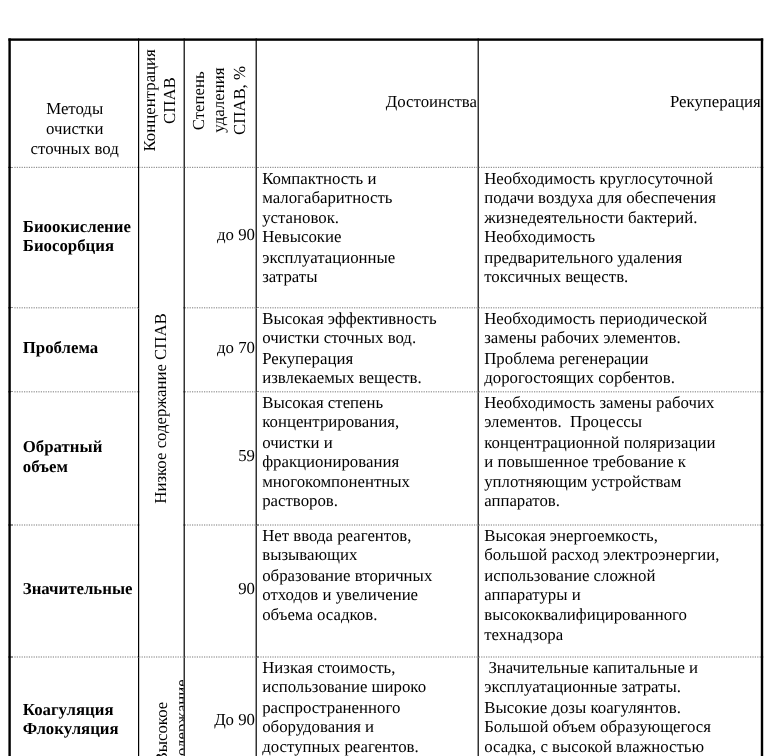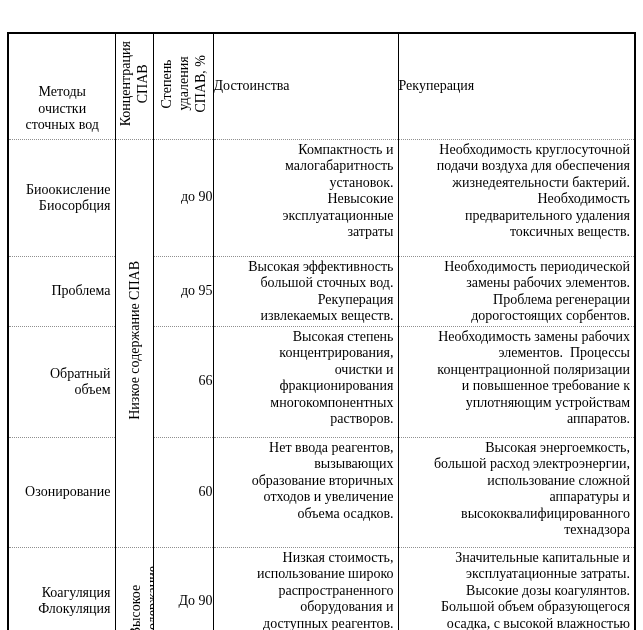--- a/index.html
+++ b/index.html
@@ -35,27 +35,27 @@
     border-bottom: 1px dotted #8f8f8f;
     padding: 0;
     font-weight: normal;
     font-size: 14px;
     line-height: 16.5px;
     overflow: hidden;
     vertical-align: top;
   }
   .cell-text {
     white-space: pre-line;
-    text-align: right;
+    text-align: left;
     padding: 2px 4px 1px 5px;
   }
   
   th.methods-th { vertical-align: bottom; text-align: center; }
   th.methods-th .cell-text { text-align: center; padding-bottom: 5px; }
-  th.center-th { vertical-align: middle; text-align: left; }
+  th.center-th { vertical-align: middle; text-align: right; }
   
   .vert {
     display: inline-block;
     writing-mode: vertical-rl;
     transform: rotate(180deg);
     white-space: pre-line;
     line-height: 17px;
   }
   th.vert-th, td.vert-td {
     vertical-align: middle;
@@ -69,21 +69,21 @@
   td.high-conc .clip {
     width: 37px;
     height: 106px;
     overflow: hidden;
     display: flex;
     align-items: center;
   }
   td.high-conc .vert { margin-left: 11px; }
   
   td.method-cell { vertical-align: middle; }
-  td.method-cell .cell-text { padding-left: 10px; }
+  td.method-cell .cell-text { padding-left: 10px; font-weight: bold; }
   td.removal-cell { vertical-align: middle; text-align: right; }
 </style>
 </head>
 <body>
 
 <div class="page">
   <div class="table-wrap">
     <table class="main">
       <colgroup>
         <col style="width:107px">
@@ -144,43 +144,43 @@
 предварительного удаления
 токсичных веществ.</div>
         </td>
       </tr>
 
       <tr style="height:68px">
         <td class="method-cell">
           <div class="cell-text">Проблема</div>
         </td>
         <td class="removal-cell">
-          <span>до 95</span>
+          <span>до 70</span>
         </td>
         <td>
           <div class="cell-text">Высокая эффективность
-большой сточных вод.
+очистки сточных вод.
 Рекуперация
 извлекаемых веществ.</div>
         </td>
         <td>
           <div class="cell-text">Необходимость периодической
 замены рабочих элементов.
 Проблема регенерации
 дорогостоящих сорбентов.</div>
         </td>
       </tr>
 
       <tr style="height:111px">
         <td class="method-cell">
           <div class="cell-text">Обратный
 объем</div>
         </td>
         <td class="removal-cell">
-          <span>66</span>
+          <span>59</span>
         </td>
         <td>
           <div class="cell-text">Высокая степень
 концентрирования,
 очистки и
 фракционирования
 многокомпонентных
 растворов.</div>
         </td>
         <td>
@@ -188,24 +188,24 @@
 элементов.&nbsp; Процессы
 концентрационной поляризации
 и повышенное требование к
 уплотняющим устройствам
 аппаратов.</div>
         </td>
       </tr>
 
       <tr style="height:110px">
         <td class="method-cell">
-          <div class="cell-text">Озонирование</div>
-        </td>
-        <td class="removal-cell">
-          <span>60</span>
+          <div class="cell-text">Значительные</div>
+        </td>
+        <td class="removal-cell">
+          <span>90</span>
         </td>
         <td>
           <div class="cell-text">Нет ввода реагентов,
 вызывающих
 образование вторичных
 отходов и увеличение
 объема осадков.</div>
         </td>
         <td>
           <div class="cell-text">Высокая энергоемкость,

